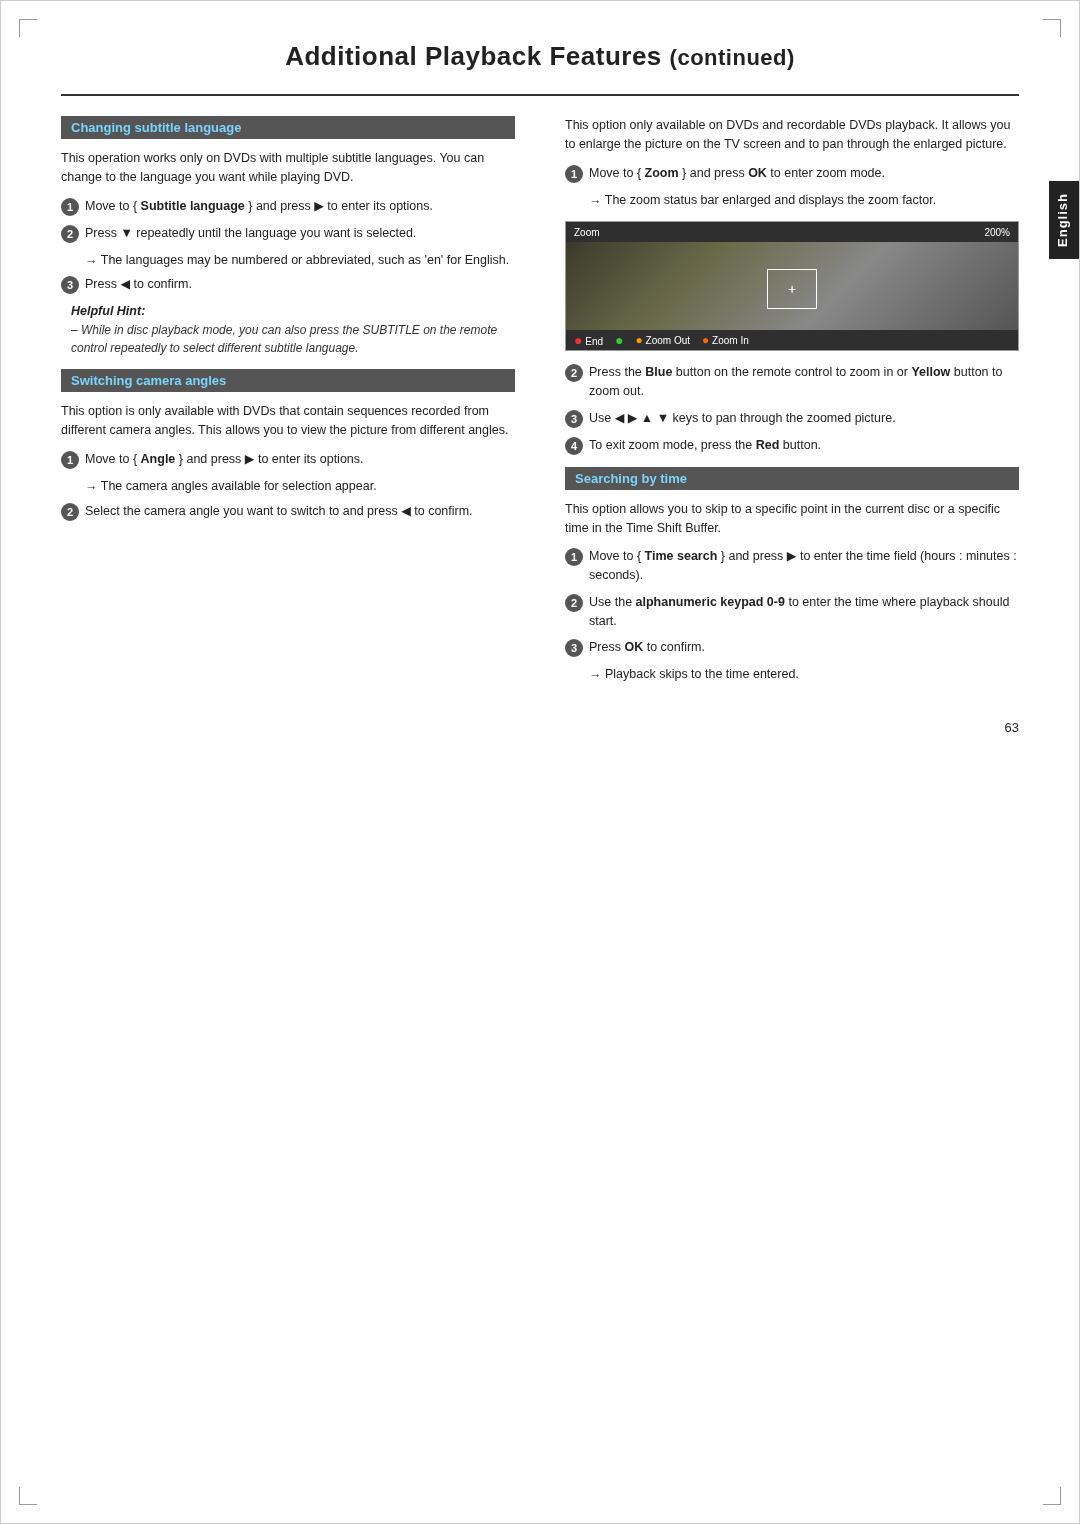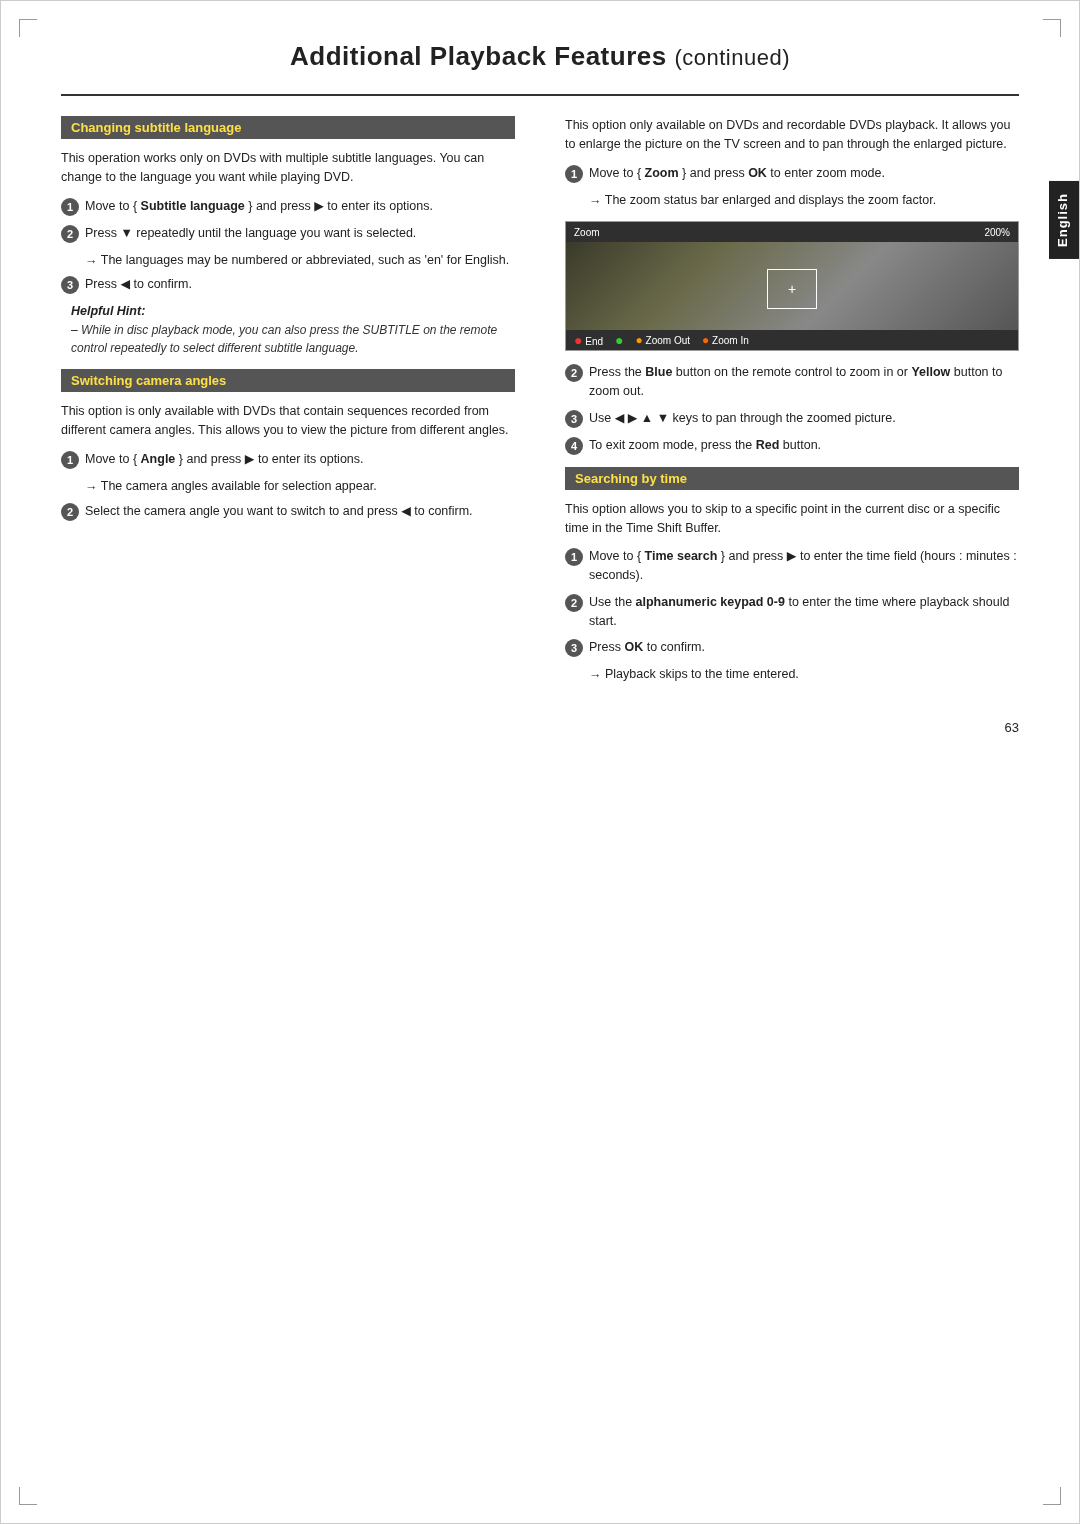--- a/index.html
+++ b/index.html
@@ -55,21 +55,21 @@
     
     .page-title {
       text-align: center;
       font-size: 26px;
       font-weight: bold;
       margin-bottom: 22px;
       letter-spacing: 0.5px;
     }
     .page-title .continued {
       font-size: 22px;
-      font-weight: normal;
+      font-weight: bold;
     }
 
     
     .title-divider {
       border: none;
       border-top: 2px solid #333;
       margin-bottom: 20px;
     }
 
     
@@ -82,21 +82,21 @@
       padding-right: 10px;
     }
     .col-right {
       flex: 1;
       padding-left: 10px;
     }
 
     
     .section-header {
       background: #555;
-      color: #fde047;
+      color: #7dd3fc;
       font-weight: bold;
       font-size: 13px;
       padding: 4px 10px;
       margin-bottom: 10px;
       display: inline-block;
       width: 100%;
     }
 
     
     .body-text {

